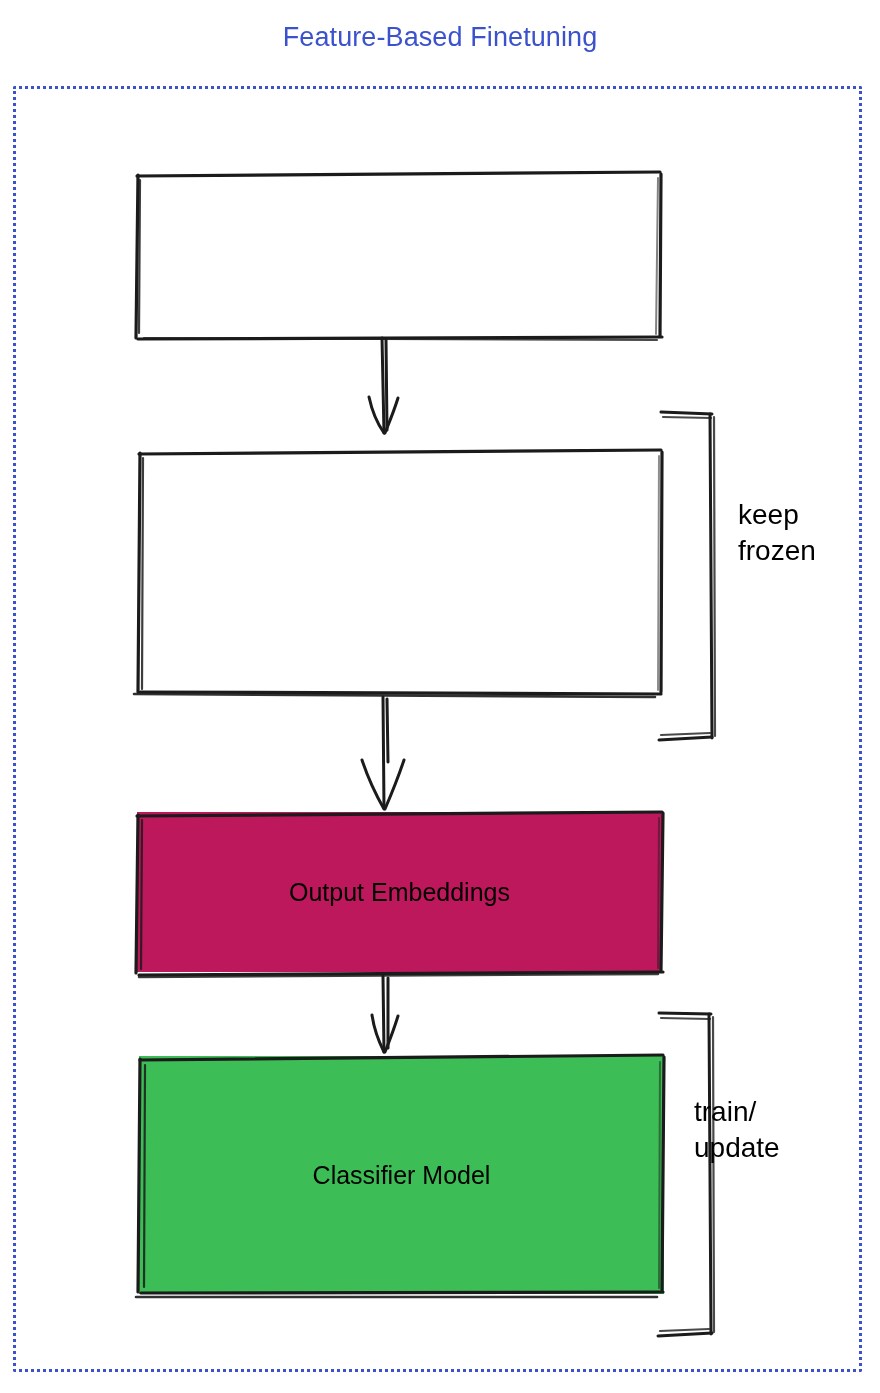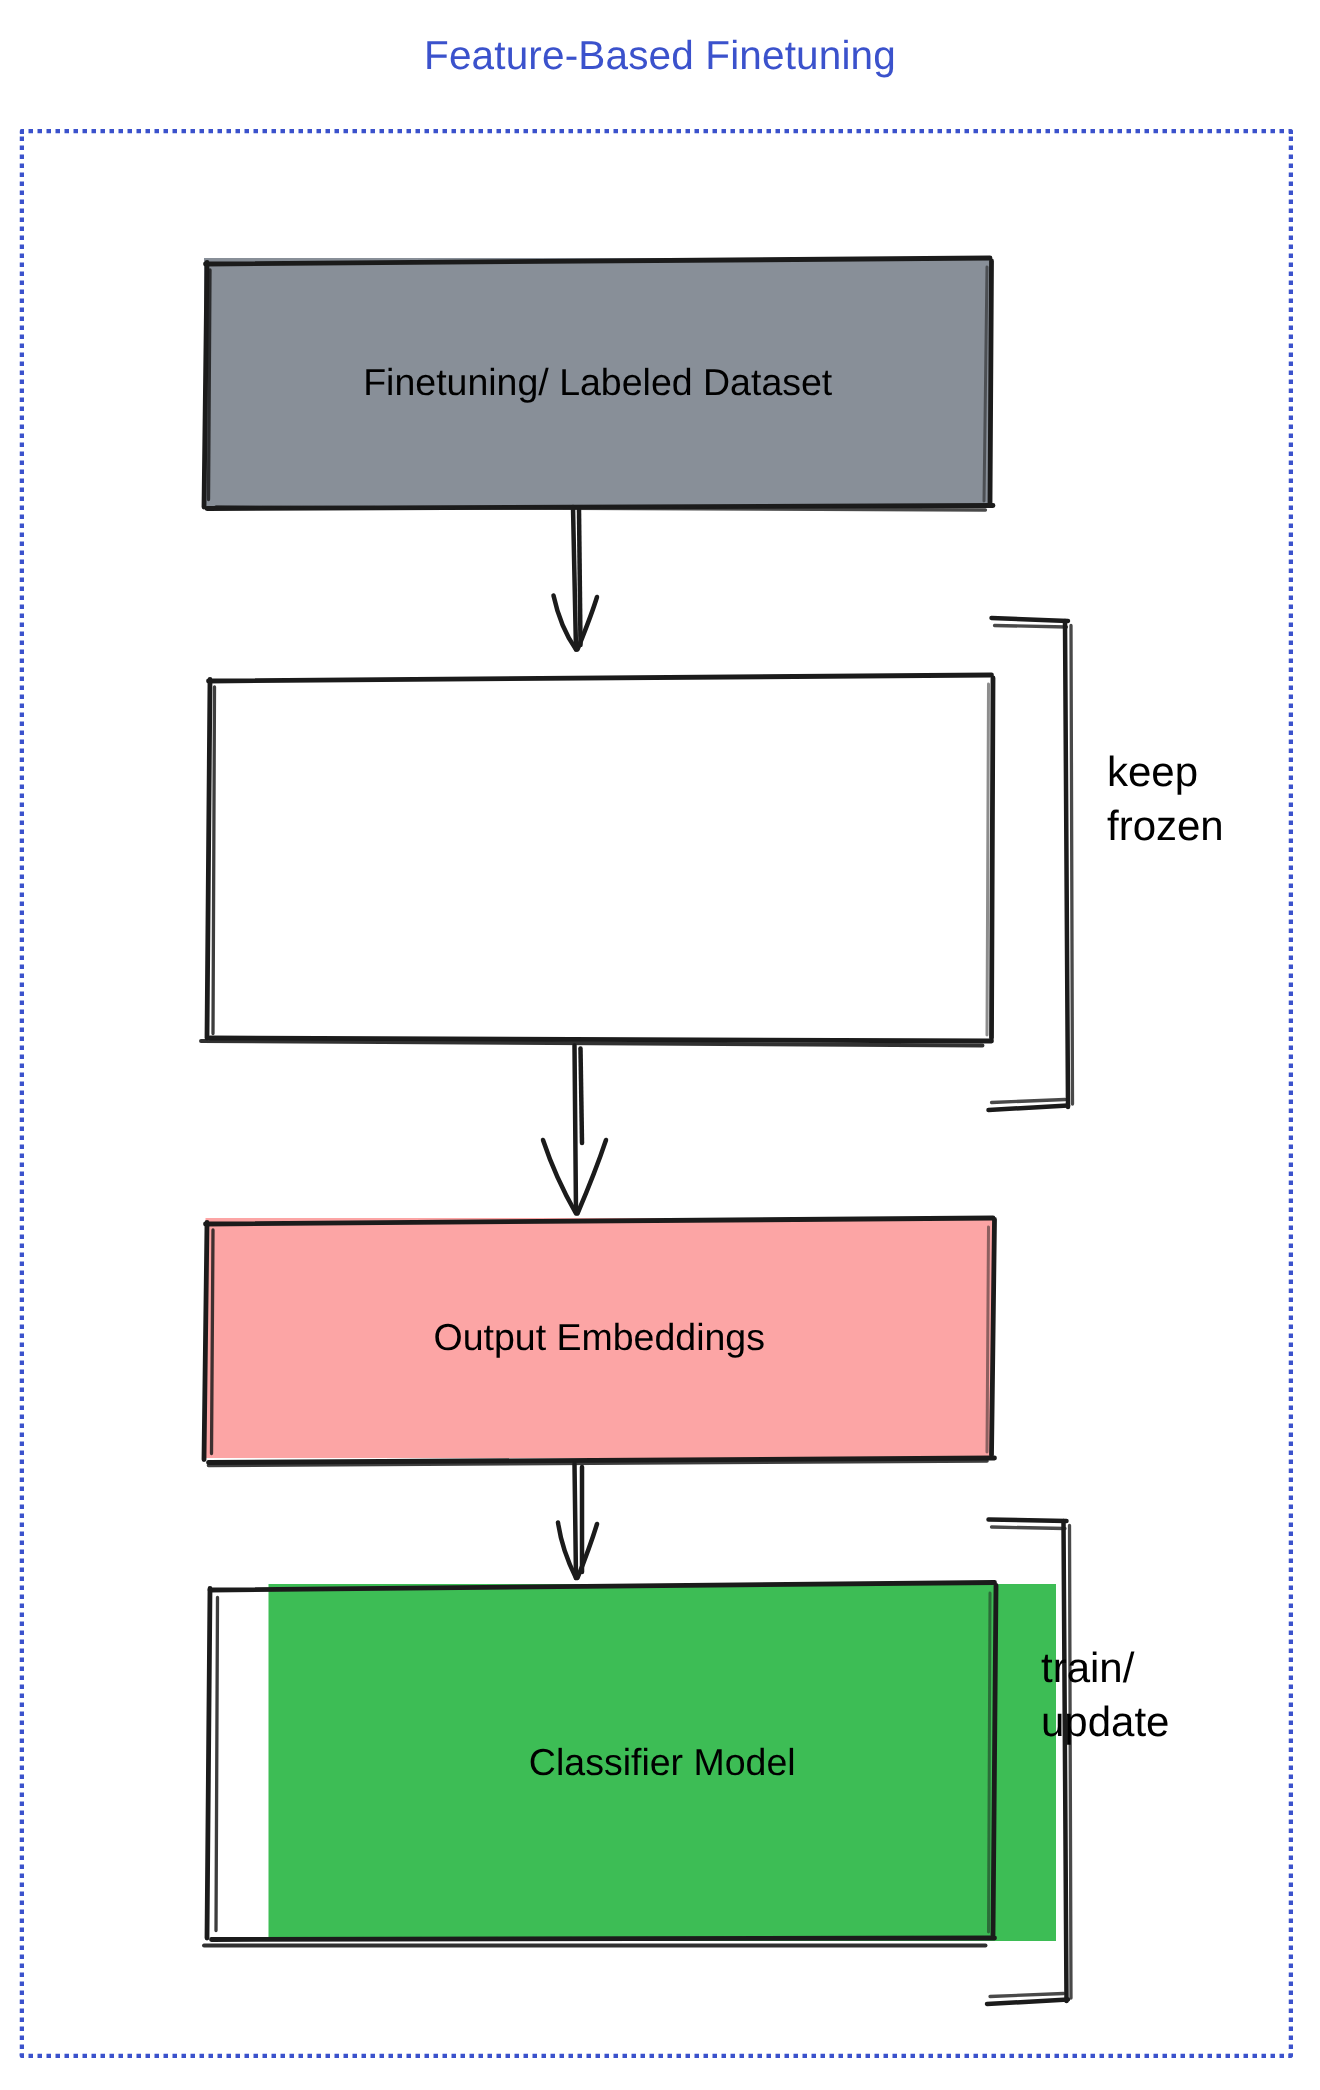--- a/index.html
+++ b/index.html
@@ -103,30 +103,27 @@
 </style>
 </head>
 <body>
 
 <div id="canvas">
 
   <div class="diagram-title" style="color: rgb(59, 82, 204);">Feature-Based Finetuning</div>
 
   <div class="frame" style="border-color: rgb(59, 82, 204); border-style: dotted;"></div>
 
-  <div class="node" id="node-dataset" style="background: rgb(136, 143, 152);">
-    <span class="node-label">Finetuning/ Labeled Dataset</span>
-  </div>
-
-
-  <div class="node" id="node-embeddings" style="background: #fca5a5;">
+
+
+  <div class="node" id="node-embeddings" style="background: #be185d;">
     <span class="node-label">Output Embeddings</span>
   </div>
 
-  <div class="node" id="node-classifier" style="background: rgb(61, 189, 85); margin-left: 40px;">
+  <div class="node" id="node-classifier" style="background: rgb(61, 189, 85);">
     <span class="node-label">Classifier Model</span>
   </div>
 
   <svg id="sketch" viewBox="0 0 880 1393">
     <g fill="none" stroke="#1b1b1b" stroke-linecap="round" stroke-linejoin="round">
 
       <g stroke-width="3.2">
         <path d="M137,176 L660,172"></path>
         <path d="M661,174 L660,336"></path>
         <path d="M662,337 L138,339"></path>

